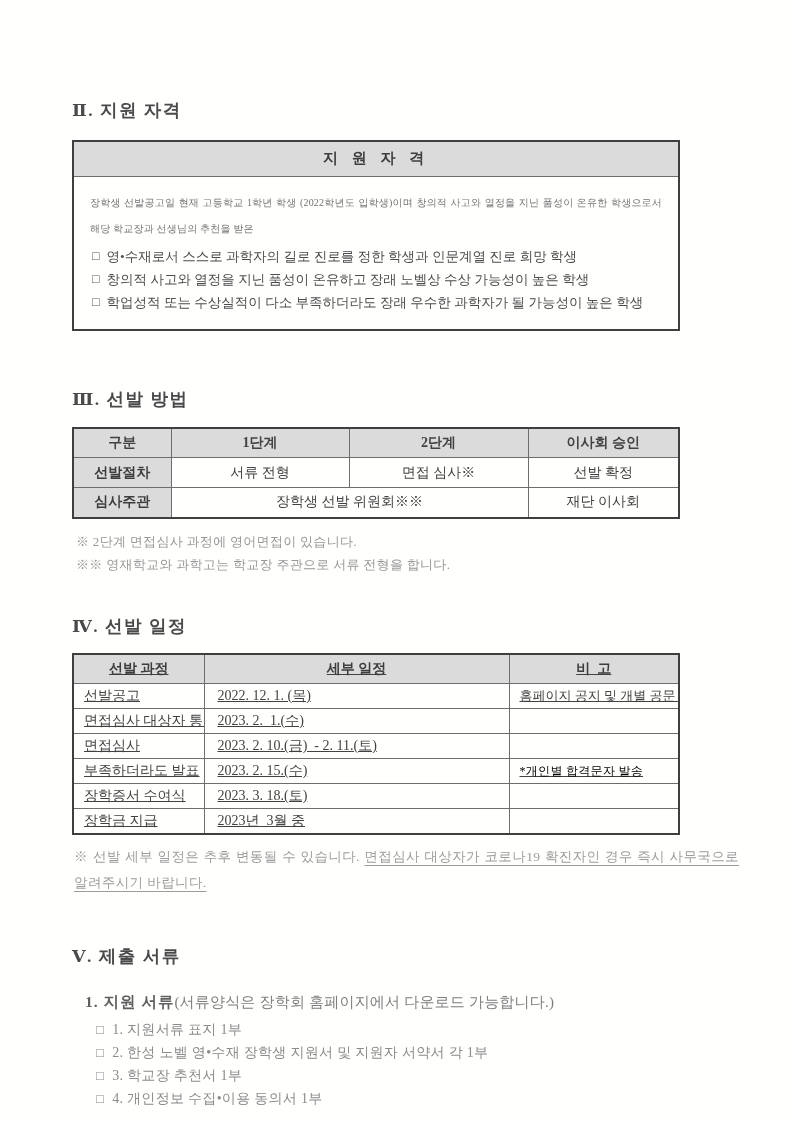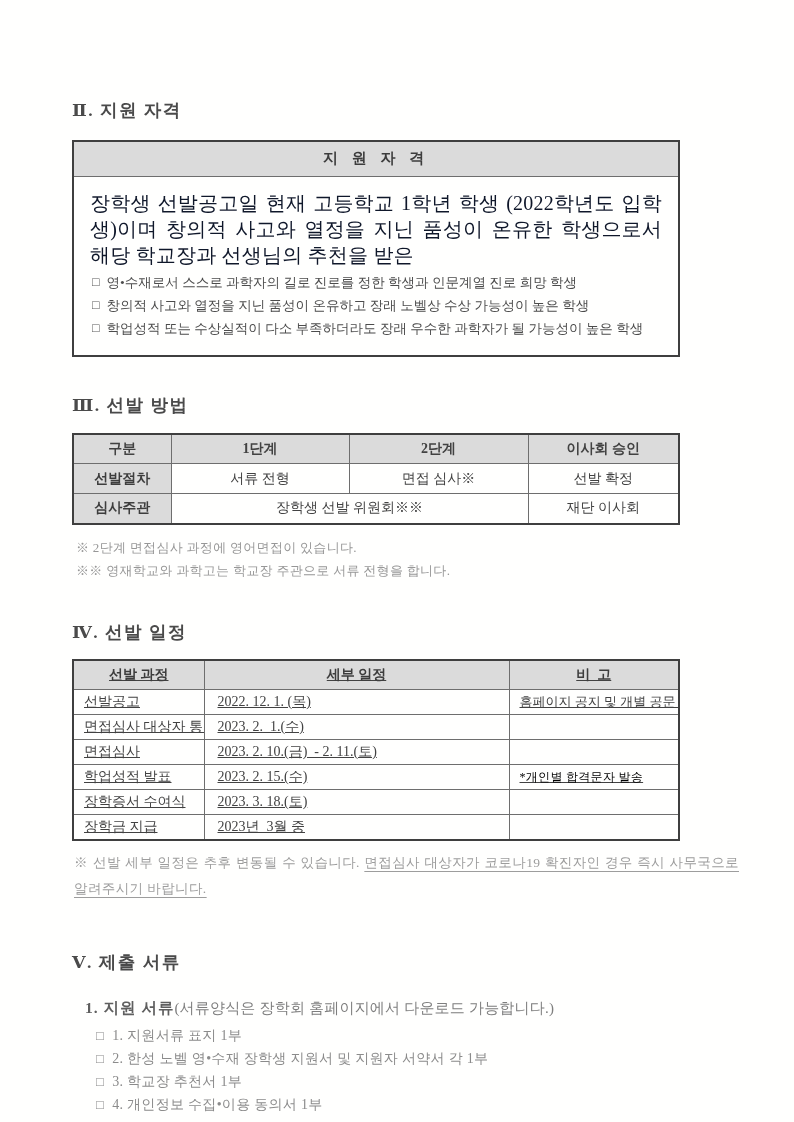--- a/index.html
+++ b/index.html
@@ -44,40 +44,40 @@
   .qual-table { margin-top: 18px; }
   .qual-table thead th {
     height: 35px;
     text-align: center;
     font-size: 15px;
     letter-spacing: 5px;
     color: #3d3d3d;
   }
   .qual-table tbody td { padding: 13px 12px 15px 16px; }
   .qual-intro {
-    font-size: 20px;
+    font-size: 10px;
     line-height: 26px;
     letter-spacing: 0.2px;
     text-align: justify;
-    color: #0f172a;
+    color: #737373;
     margin-bottom: 3px;
     padding-right: 4px;
   }
   .qual-bullet {
     display: flex;
     gap: 7px;
     font-size: 13.5px;
     line-height: 23px;
     color: #4c4c4c;
     padding-left: 2px;
   }
   .qual-bullet .bullet-glyph { font-size: 12.5px; color: #5a5a5a; }
 
   
-  .sec3-heading { margin-top: 36px; }
+  .sec3-heading { margin-top: 56px; }
   .method-table { margin-top: 16px; text-align: center; }
   .method-table th, .method-table td { height: 30px; }
   .method-table col.c1 { width: 98px; }
   .method-table col.c2 { width: 178px; }
   .method-table col.c3 { width: 179px; }
   .method-table th.row-label { color: #3d3d3d; }
   .notes3 { margin: 11px 0 0 4px; }
   .notes3 p {
     font-size: 13px;
     color: #979797;
@@ -225,21 +225,21 @@
           <td>면접심사 대상자 통지</td>
           <td class="sched">2023. 2.  1.(수)</td>
           <td class="remark"></td>
         </tr>
         <tr>
           <td>면접심사</td>
           <td class="sched">2023. 2. 10.(금)  - 2. 11.(토)</td>
           <td class="remark"></td>
         </tr>
         <tr>
-          <td>학업성적 발표</td>
+          <td>부족하더라도 발표</td>
           <td class="sched">2023. 2. 15.(수)</td>
           <td class="remark small">*개인별 합격문자 발송</td>
         </tr>
         <tr>
           <td>장학증서 수여식</td>
           <td class="sched">2023. 3. 18.(토)</td>
           <td class="remark"></td>
         </tr>
         <tr>
           <td>장학금 지급</td>

